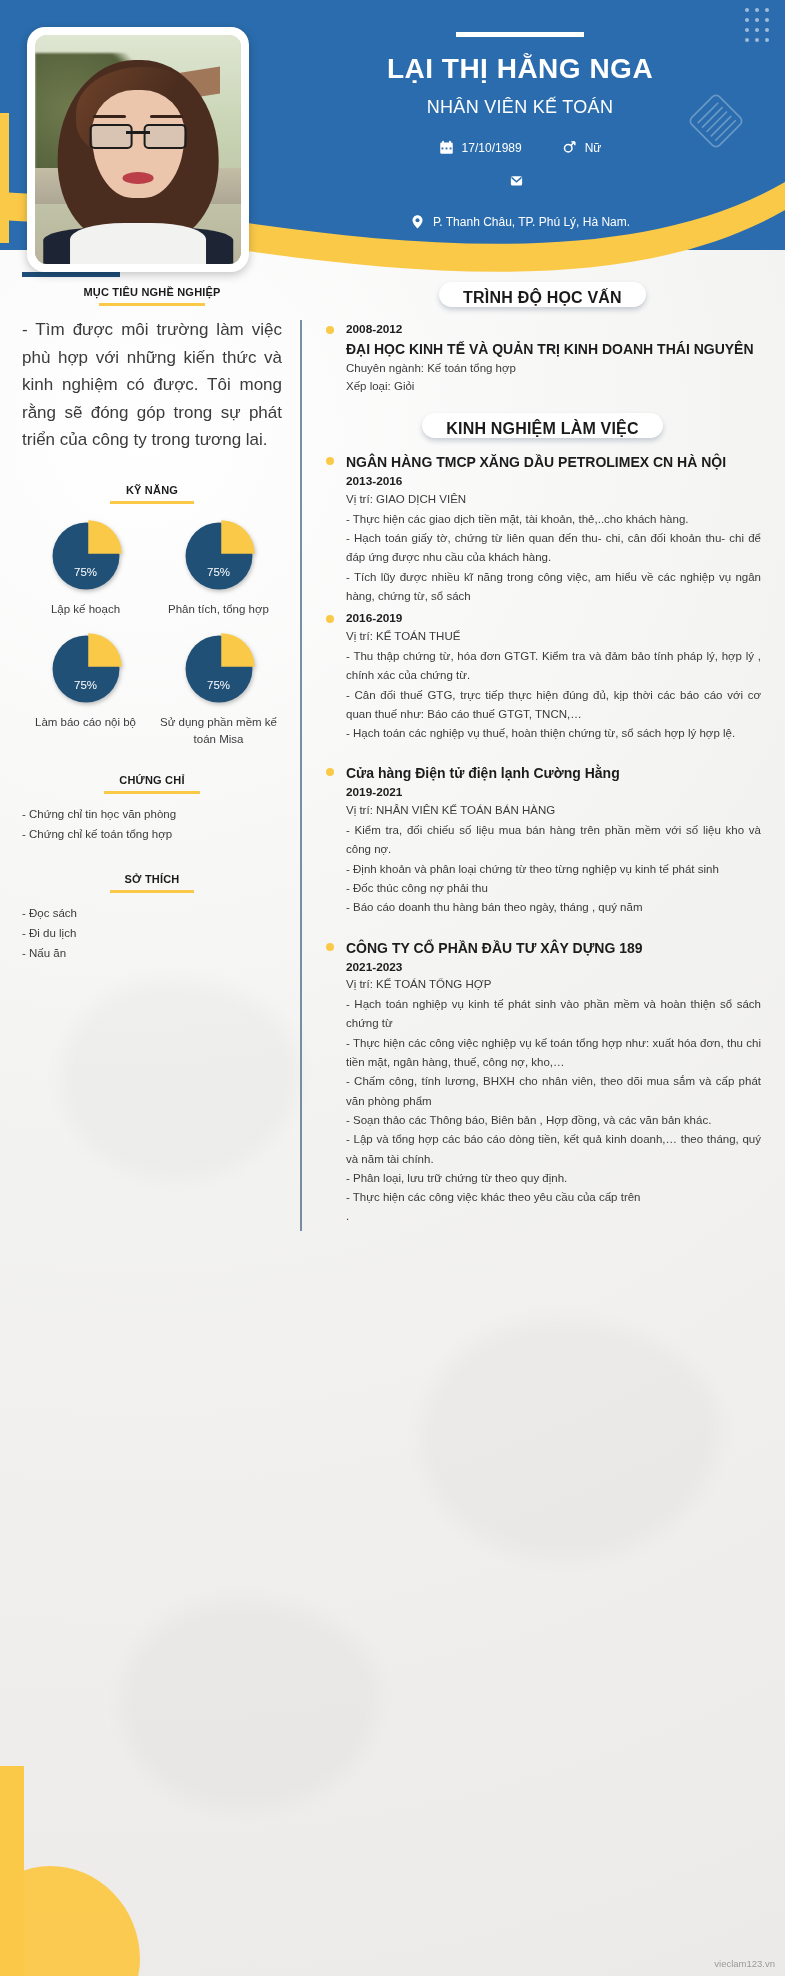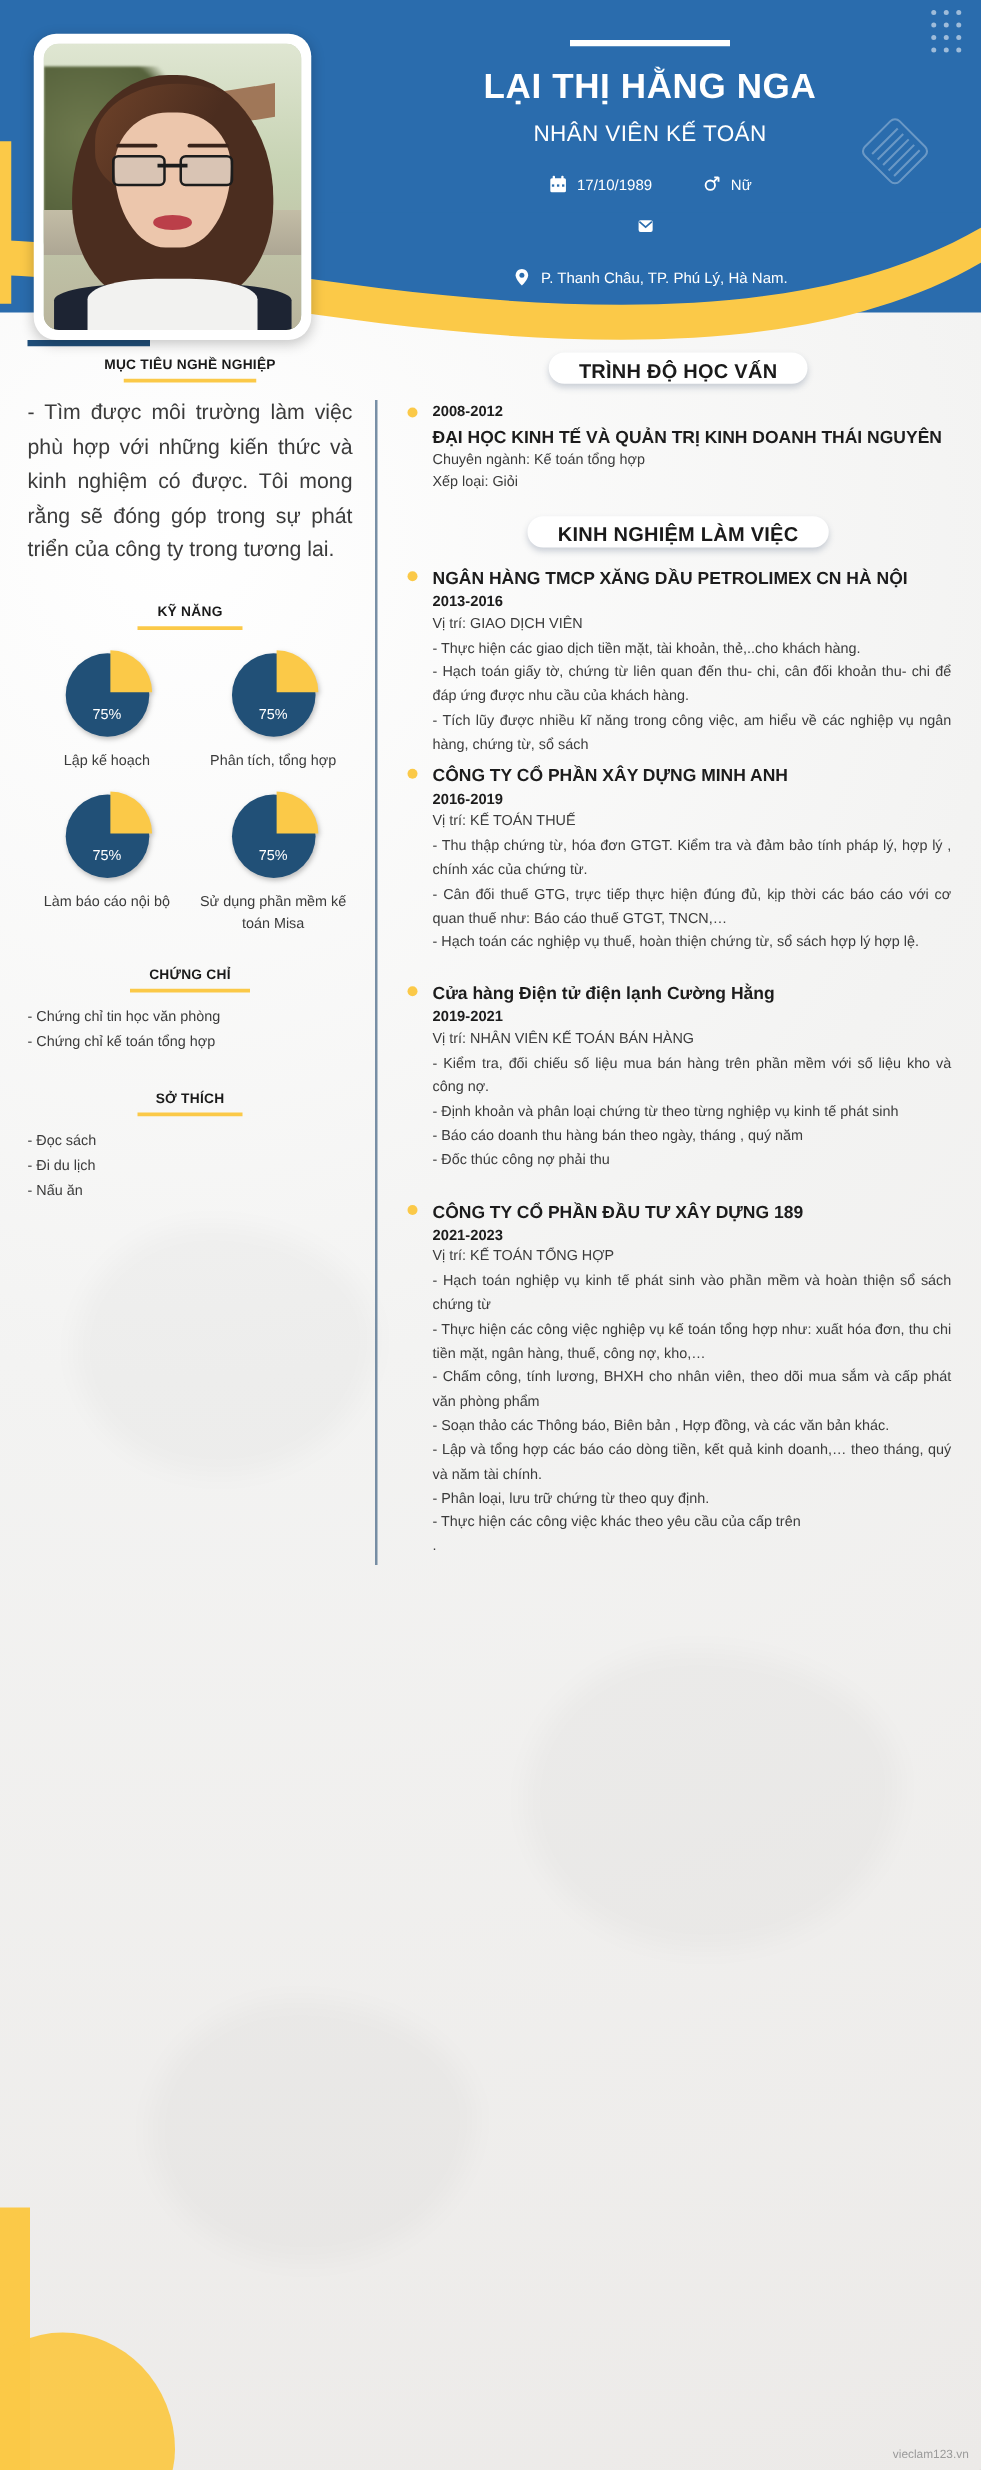--- a/index.html
+++ b/index.html
@@ -592,41 +592,40 @@
         <div class="entry-date">2013-2016</div>
         <div class="entry-sub">Vị trí: GIAO DỊCH VIÊN</div>
         <div class="entry-bullets">
           <p>- Thực hiện các giao dịch tiền mặt, tài khoản, thẻ,..cho khách hàng.</p>
           <p>-  Hạch toán giấy tờ, chứng từ liên quan đến thu- chi, cân đối khoản thu- chi để đáp ứng được nhu cầu của khách hàng.</p>
           <p>- Tích lũy được nhiều kĩ năng trong công việc, am hiểu về các nghiệp vụ ngân hàng, chứng từ, sổ sách</p>
         </div>
       </div>
 
       <div class="entry">
-        <div class="entry-title"> CÔNG TY CỔ PHẦN XÂY DỰNG MINH ANH</div>
         <div class="entry-date">2016-2019</div>
         <div class="entry-sub">Vị trí: KẾ TOÁN THUẾ</div>
         <div class="entry-bullets">
           <p>- Thu thập chứng từ, hóa đơn GTGT. Kiểm tra và đảm bảo tính pháp lý, hợp lý , chính xác của chứng từ.</p>
           <p>- Cân đối thuế GTG, trực tiếp thực hiện đúng đủ, kịp thời các báo cáo với cơ quan thuế như: Báo cáo thuế GTGT, TNCN,…</p>
           <p>- Hạch toán các nghiệp vụ thuế, hoàn thiện chứng từ, sổ sách hợp lý hợp lệ.</p>
         </div>
       </div>
 
       <div class="block-gap"></div>
 
       <div class="entry">
         <div class="entry-title">Cửa hàng Điện tử điện lạnh Cường Hằng</div>
         <div class="entry-date">2019-2021</div>
         <div class="entry-sub">Vị trí: NHÂN VIÊN KẾ TOÁN BÁN HÀNG</div>
         <div class="entry-bullets">
           <p>- Kiểm tra, đối chiếu số liệu mua bán hàng trên phần mềm với số liệu kho và công nợ.</p>
           <p>- Định khoản và phân loại chứng từ theo từng nghiệp vụ kinh tế phát sinh</p>
+          <p>- Đốc thúc công nợ phải thu</p>
           <p>- Báo cáo doanh thu hàng bán theo ngày, tháng , quý năm</p>
-          <p>- Đốc thúc công nợ phải thu</p>
         </div>
       </div>
 
       <div class="block-gap"></div>
 
       <div class="entry">
         <div class="entry-title">CÔNG TY CỔ PHẦN ĐẦU TƯ XÂY DỰNG 189</div>
         <div class="entry-date">2021-2023</div>
         <div class="entry-sub">Vị trí: KẾ TOÁN TỔNG HỢP</div>
         <div class="entry-bullets">

